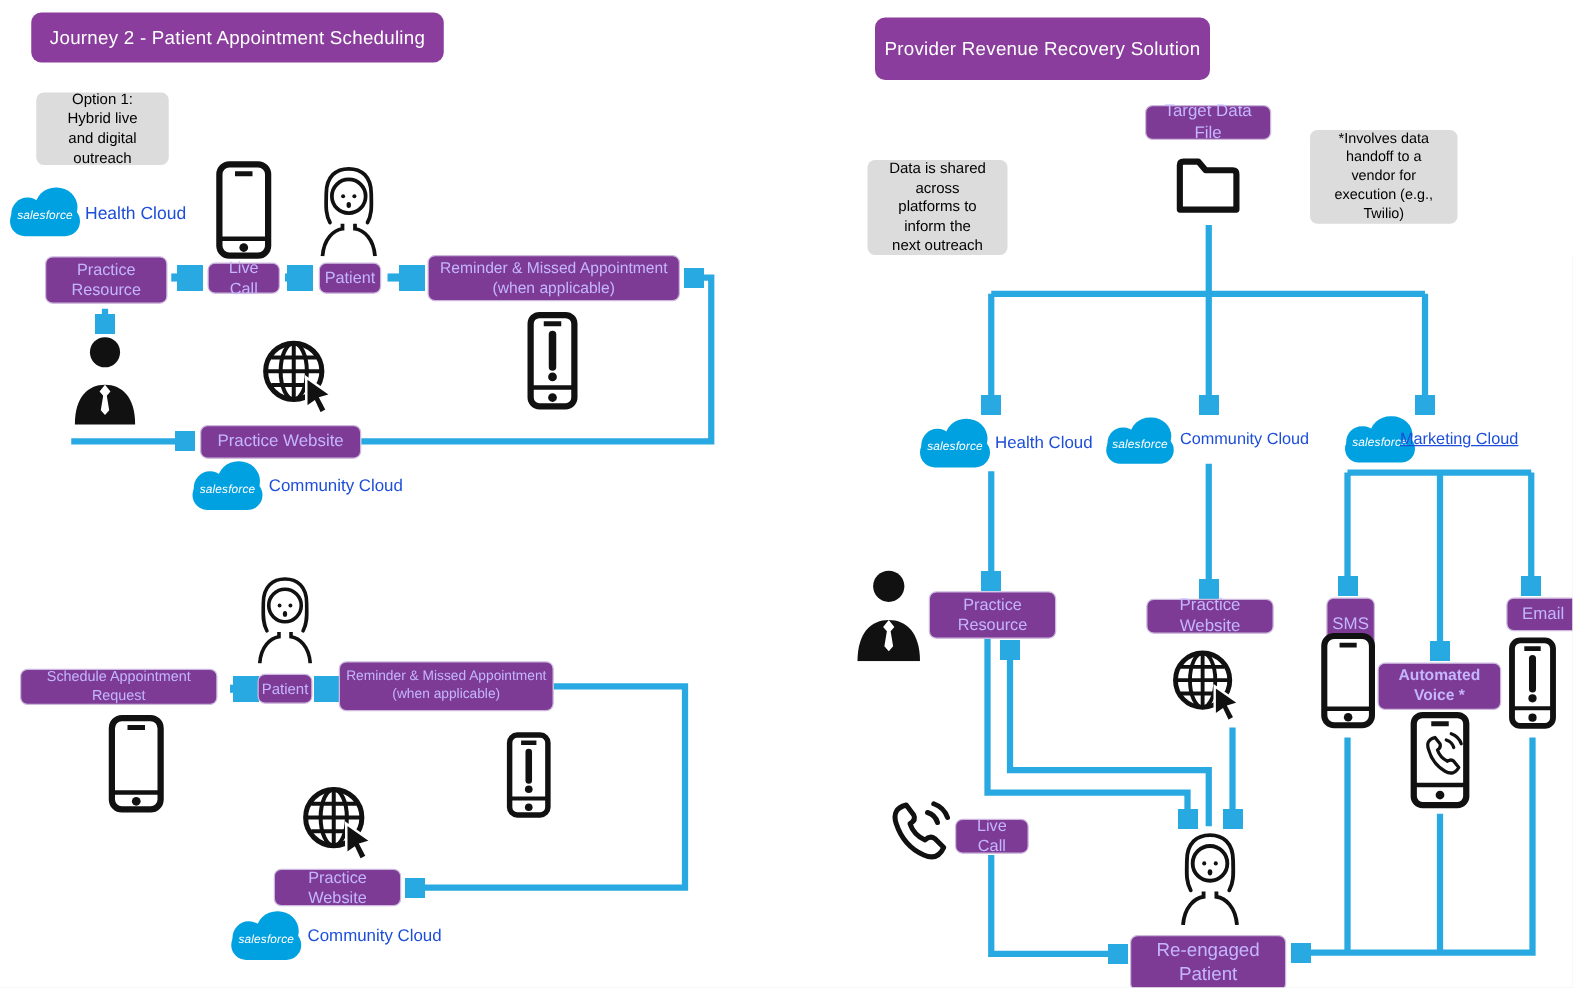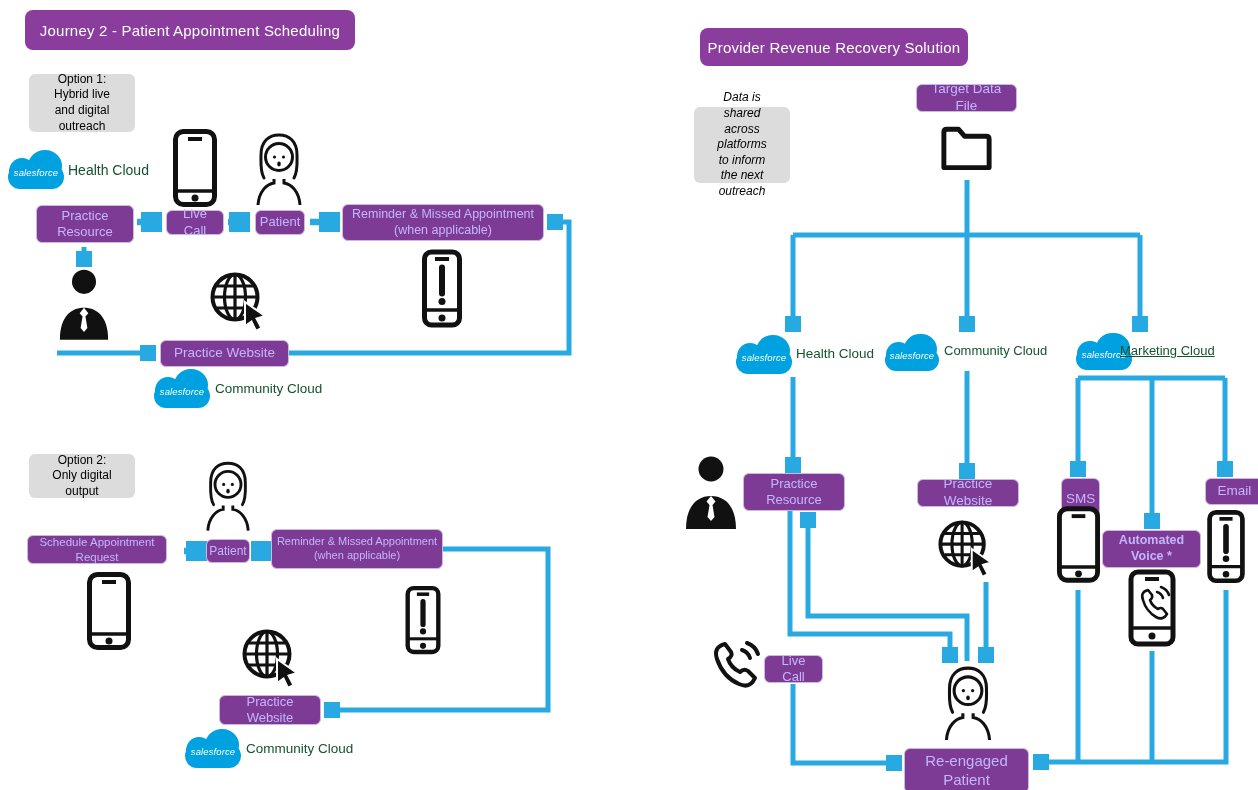--- a/index.html
+++ b/index.html
@@ -21,21 +21,21 @@
     background:var(--purple2);color:#c4b5fd;border:1.5px solid var(--box-border);
     border-radius:6px;display:flex;align-items:center;justify-content:center;
     text-align:center;font-size:12.5px;line-height:1.25;box-sizing:border-box;
     padding:1px 4px;
   }
   .note{
     background:var(--note-bg);color:#000;border-radius:6px;
     display:flex;align-items:center;justify-content:center;text-align:center;
     font-size:12px;line-height:1.3;box-sizing:border-box;padding:4px 17px;
   }
-  .lbl{color:#14532d;font-size:13.5px;white-space:nowrap;}
+  .lbl{color:#1d4ed8;font-size:13.5px;white-space:nowrap;}
   .icon{display:block;}
   
   .sf{pointer-events:none;}
   .sf .bump1{position:absolute;left:2%;top:24%;width:46%;height:58%;border-radius:50%;background:var(--sf-blue);}
   .sf .bump2{position:absolute;right:4%;top:6%;width:60%;height:70%;border-radius:50%;background:var(--sf-blue);}
   .sf .base{position:absolute;left:0;bottom:8%;width:100%;height:52%;border-radius:999px;background:var(--sf-blue);}
   .sf .word{
     position:absolute;inset:0;display:flex;align-items:center;justify-content:center;
     color:#fff;font-style:italic;font-size:9.5px;padding-top:4px;letter-spacing:.1px;
   }
@@ -183,29 +183,26 @@
   <div class="abs box" style="left:160px;top:340px;width:129px;height:27px;font-size:13.5px;">Practice Website</div>
 
   <div class="abs sf" style="left:154px;top:366px;width:56px;height:46px;">
     <span class="bump1"></span>
       <span class="bump2"></span>
       <span class="base"></span>
     <span class="word">salesforce</span>
   </div>
   <div class="abs lbl" style="left:215px;top:381px;">Community Cloud</div>
 
-  <div class="abs note" style="left:29px;top:454px;width:106px;height:44px;">
-      <span>Option 2: Only digital output</span>
-    </div>
 
   <svg class="abs icon" style="left:202px;top:459px;" width="52" height="72">
       <use href="#i-woman"></use>
     </svg>
 
-  <div class="abs box" style="left:27px;top:535px;width:140px;height:29px;font-size:11.5px;">Schedule Appointment Request</div>
+  <div class="abs box" style="left:16px;top:535px;width:158px;height:29px;font-size:11.5px;">Schedule Appointment Request</div>
   <div class="abs box" style="left:206px;top:539px;width:44px;height:24px;font-size:12px;">Patient</div>
   <div class="abs box" style="left:271px;top:529px;width:172px;height:40px;font-size:11px;">Reminder &amp; Missed Appointment (when applicable)</div>
 
   <svg class="abs icon" style="left:86px;top:571px;" width="46" height="80">
       <use href="#i-phone"></use>
     </svg>
   <svg class="abs icon" style="left:403px;top:585px;" width="40" height="70">
       <use href="#i-phonex"></use>
     </svg>
   <svg class="abs icon" style="left:241px;top:627px;" width="58" height="62">
@@ -215,31 +212,34 @@
   <div class="abs box" style="left:219px;top:695px;width:102px;height:30px;font-size:13px;">Practice Website</div>
 
   <div class="abs sf" style="left:185px;top:726px;width:56px;height:46px;">
     <span class="bump1"></span>
       <span class="bump2"></span>
       <span class="base"></span>
     <span class="word">salesforce</span>
   </div>
   <div class="abs lbl" style="left:246px;top:741px;">Community Cloud</div>
 
-  <div class="abs title" style="left:700px;top:28px;width:268px;height:38px;">
+  <div class="abs title" style="left:700px;top:14px;width:268px;height:50px;">
       <span>Provider Revenue Recovery Solution</span>
     </div>
 
-  <div class="abs note" style="left:694px;top:107px;width:96px;height:76px;font-style:italic;">
+  <div class="abs note" style="left:694px;top:128px;width:112px;height:76px;">
       <span>Data is shared across platforms to inform the next outreach</span>
     </div>
   <div class="abs box" style="left:916px;top:84px;width:101px;height:28px;font-size:13.5px;">Target Data File</div>
   <svg class="abs icon" style="left:936px;top:119px;" width="61" height="56">
       <use href="#i-folder"></use>
     </svg>
+  <div class="abs note" style="left:1048px;top:104px;width:118px;height:75px;font-size:11.5px;">
+      <span>*Involves data handoff to a vendor for execution (e.g., Twilio)</span>
+    </div>
 
   <div class="abs sf" style="left:736px;top:332px;width:56px;height:46px;">
     <span class="bump1"></span>
       <span class="bump2"></span>
       <span class="base"></span>
     <span class="word">salesforce</span>
   </div>
   <div class="abs lbl" style="left:796px;top:346px;">Health Cloud</div>
 
   <div class="abs sf" style="left:885px;top:331px;width:54px;height:44px;">

